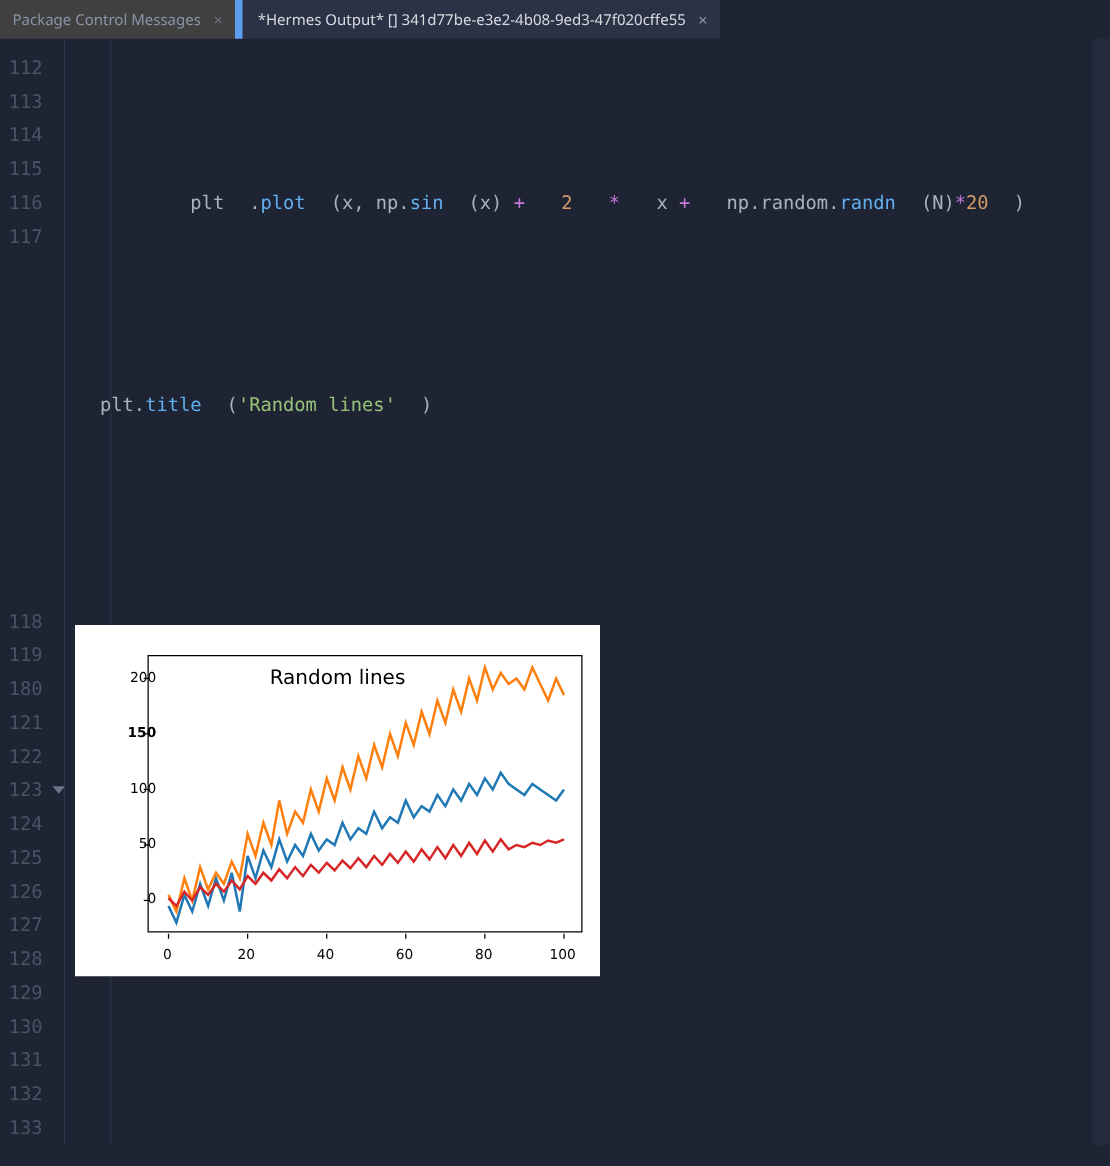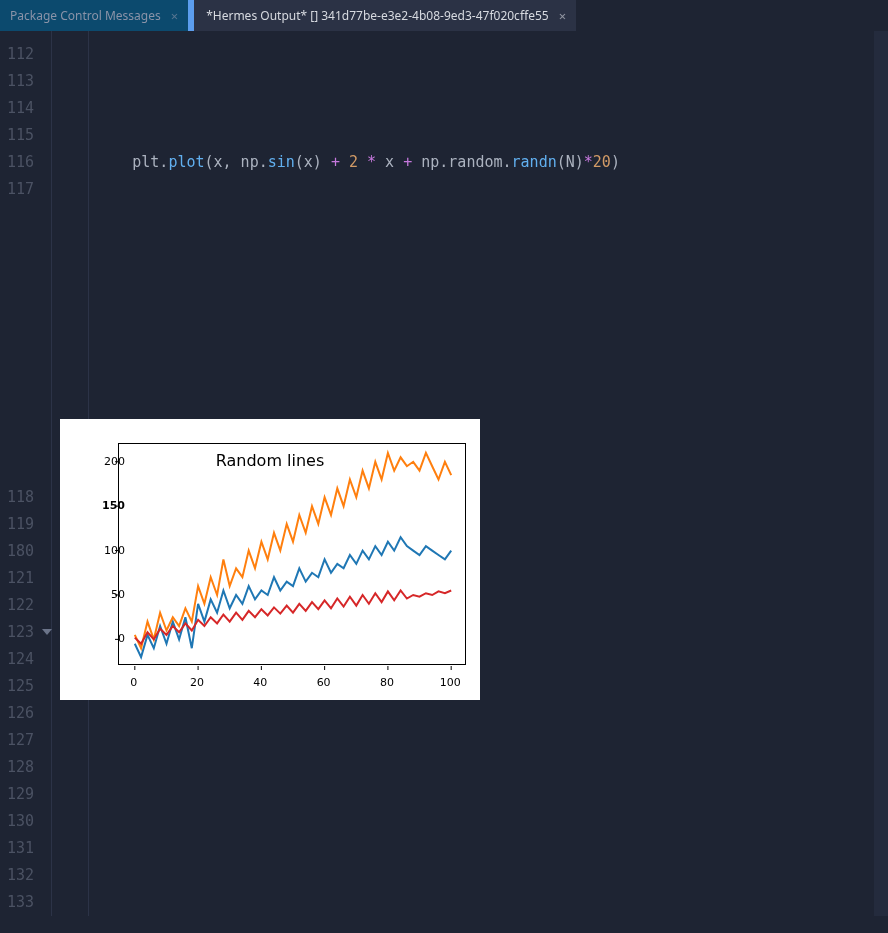--- a/index.html
+++ b/index.html
@@ -21,21 +21,21 @@
   }
   .tab {
     display: flex;
     align-items: center;
     padding: 0 10px;
     color: #8a93a8;
     cursor: pointer;
     gap: 10px;
     position: relative;
   }
-  .tab.inactive { background: #0c4a6e; }
+  .tab.inactive { background: #404040; }
   .tab.active { background: #2b3245; color: #d7dae0; }
   .tab.active::before {
     content: "";
     position: absolute;
     left: 0; top: 0; bottom: 0;
     width: 6px;
     background: #5c9ded;
   }
   .tab.active { padding-left: 18px; }
   .tab-close { opacity: .6; font-size: 13px; }
@@ -74,21 +74,21 @@
     line-height: 27px;
     font-size: 15px;
     white-space: pre;
     position: relative;
   }
   .row { height: 27px; }
   .fn { color: #61afef; }
   .op { color: #c678dd; }
   .str { color: #98c379; }
   .num { color: #d19a66; }
-  .txt { color: #abb2bf; }
+  .txt { color: #abb2bf; margin-left: 20px; }
   .guide {
     position: absolute;
     top: 0; bottom: 0;
     width: 1px;
     background: #2c3347;
   }
   .chart-wrap {
     width: 420px;
     height: 281px;
     background: #fff;
@@ -170,20 +170,21 @@
     <div class="ln">131</div>
     <div class="ln">132</div>
     <div class="ln">133</div>
   </div>
 
   <div class="code">
     <div class="guide" style="left:36px"></div>
 
     <div class="row"><span class="txt">        plt</span><span class="txt">.</span><span class="fn">plot</span><span class="txt">(x, np.</span><span class="fn">sin</span><span class="txt">(x) </span><span class="op">+</span><span class="txt"> </span><span class="num">2</span><span class="txt"> </span><span class="op">*</span><span class="txt"> x </span><span class="op">+</span><span class="txt"> np.random.</span><span class="fn">randn</span><span class="txt">(N)</span><span class="op">*</span><span class="num">20</span><span class="txt">)</span></div>
     <div class="row"></div>
+    <div class="row"><span class="txt">plt.</span><span class="fn">title</span><span class="txt">(</span><span class="str">'Random lines'</span><span class="txt">)</span></div>
     <div class="row"></div>
 
     <div class="chart-wrap">
       <div class="chart-title">Random lines</div>
       <div class="chart-box">
         <svg id="chart-svg" width="348" height="222" style="position:absolute;left:0;top:0;overflow:visible">
             <path d="M15.8,199.8L22.1,213.1L28.5,190.9L34.8,204.2L41.1,182.0L47.5,199.8L53.8,177.6L60.1,195.4L66.4,173.2L72.8,204.2L79.1,159.8L85.4,177.6L91.7,155.4L98.1,168.7L104.4,146.5L110.7,164.3L117.1,151.0L123.4,159.8L129.7,142.1L136.0,155.4L142.4,146.5L148.7,151.0L155.0,133.2L161.3,146.5L167.7,137.6L174.0,142.1L180.3,124.3L186.7,137.6L193.0,128.8L199.3,133.2L205.6,115.4L212.0,128.8L218.3,119.9L224.6,124.3L230.9,111.0L237.3,119.9L243.6,106.6L249.9,115.4L256.3,102.1L262.6,111.0L268.9,97.7L275.2,106.6L281.6,93.2L287.9,102.1L294.2,106.6L300.5,111.0L306.9,102.1L313.2,106.6L319.5,111.0L325.9,115.4L332.2,106.6" fill="none" stroke="#1f77b4" stroke-width="2"></path>
             <path d="M15.8,190.9L22.1,204.2L28.5,177.6L34.8,195.4L41.1,168.7L47.5,186.5L53.8,173.2L60.1,182.0L66.4,164.3L72.8,177.6L79.1,142.1L85.4,159.8L91.7,133.2L98.1,151.0L104.4,115.4L110.7,142.1L117.1,124.3L123.4,133.2L129.7,106.6L136.0,124.3L142.4,97.7L148.7,115.4L155.0,88.8L161.3,106.6L167.7,79.9L174.0,97.7L180.3,71.0L186.7,88.8L193.0,62.2L199.3,79.9L205.6,53.3L212.0,71.0L218.3,44.4L224.6,62.2L230.9,35.5L237.3,53.3L243.6,26.6L249.9,44.4L256.3,17.8L262.6,35.5L268.9,8.9L275.2,26.6L281.6,13.3L287.9,22.2L294.2,17.8L300.5,26.6L306.9,8.9L313.2,22.2L319.5,35.5L325.9,17.8L332.2,31.1" fill="none" stroke="#ff7f0e" stroke-width="2"></path>
             <path d="M15.8,193.6L22.1,199.8L28.5,188.3L34.8,195.4L41.1,184.7L47.5,190.9L53.8,182.0L60.1,188.3L66.4,179.4L72.8,186.5L79.1,175.8L85.4,182.0L91.7,173.2L98.1,179.4L104.4,170.5L110.7,177.6L117.1,168.7L123.4,175.8L129.7,166.9L136.0,173.2L142.4,165.2L148.7,171.4L155.0,163.4L161.3,169.6L167.7,161.6L174.0,168.7L180.3,159.8L186.7,166.9L193.0,158.1L199.3,165.2L205.6,156.3L212.0,164.3L218.3,154.5L224.6,162.5L230.9,152.7L237.3,161.6L243.6,151.0L249.9,159.8L256.3,149.2L262.6,158.1L268.9,147.4L275.2,156.3L281.6,146.5L287.9,154.5L294.2,151.0L300.5,152.7L306.9,149.2L313.2,151.0L319.5,147.4L325.9,149.2L332.2,146.5" fill="none" stroke="#d62728" stroke-width="2"></path>
             <line x1="15.818181818181818" y1="222" x2="15.818181818181818" y2="226" stroke="#000"></line>

